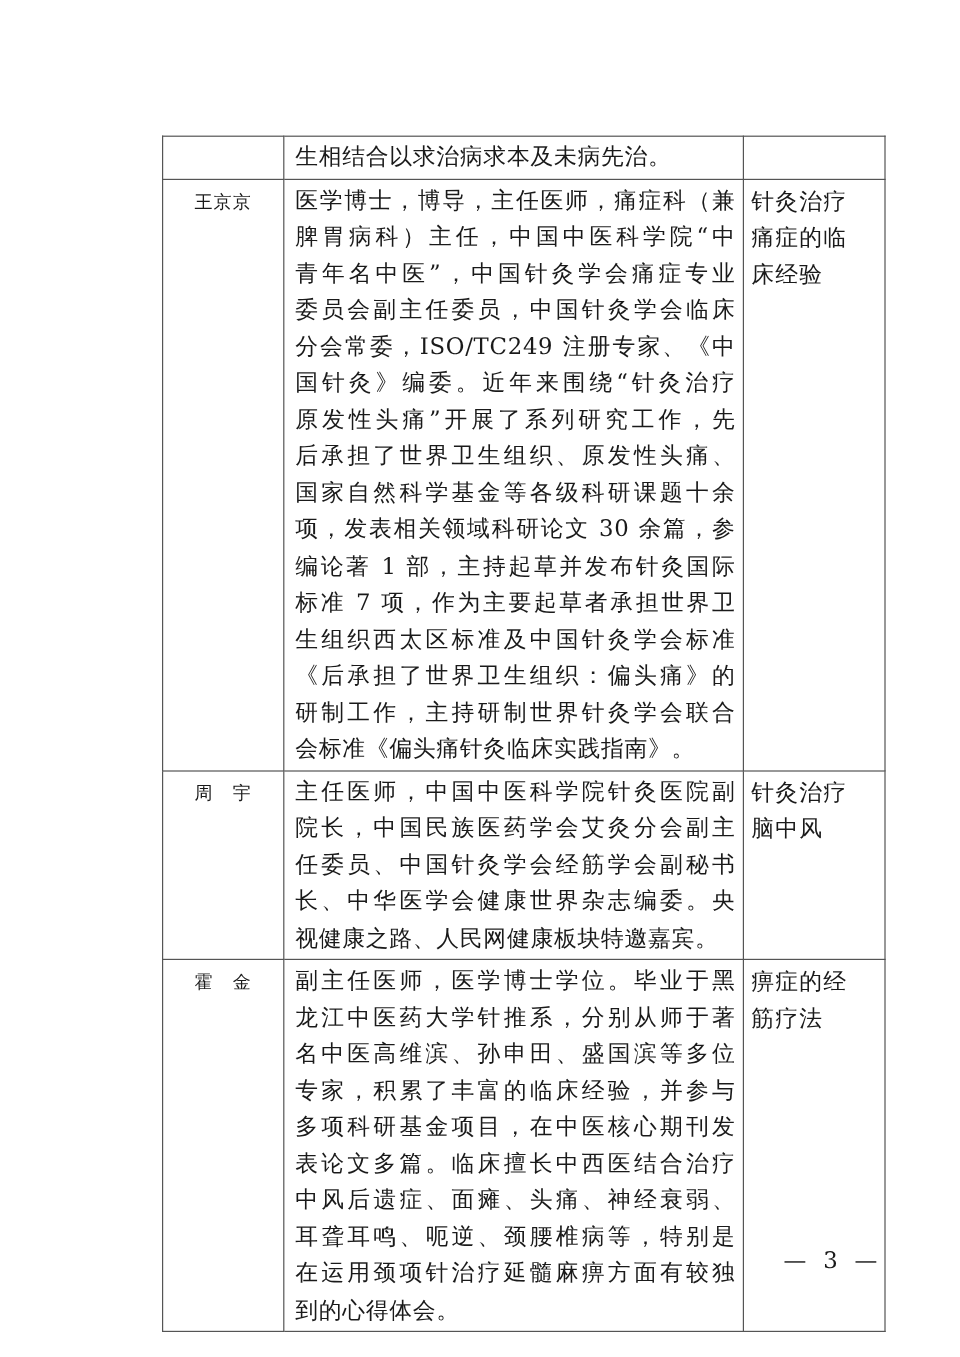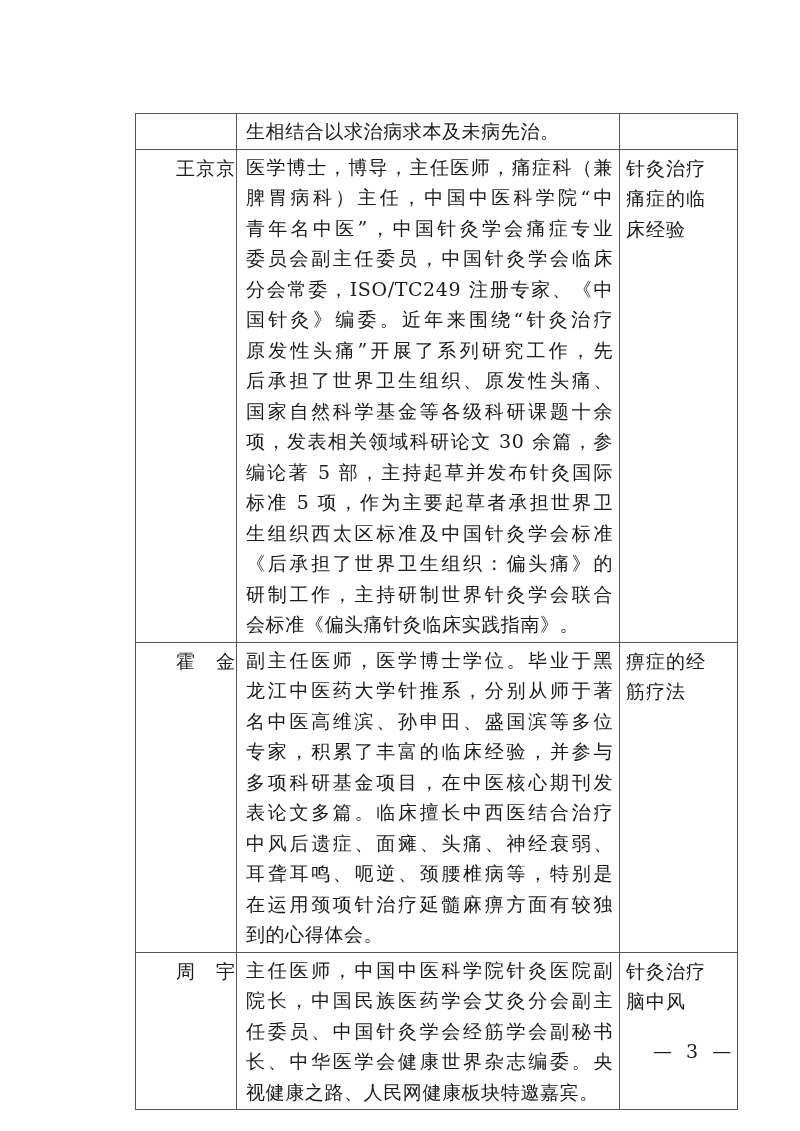--- a/index.html
+++ b/index.html
@@ -5,21 +5,21 @@
   html, body { margin: 0; padding: 0; background: #ffffff; }
   body { width: 800px; height: 1131px; position: relative; overflow: hidden;
          font-family: "DejaVu Serif", "Liberation Serif", serif; color: #1a1a1a; }
   .page { position: absolute; left: 0; top: 0; width: 748px; height: 1131px; margin-left: 36px; }
   table.experts { position: absolute; left: 99px; top: 113px; border-collapse: collapse;
                   table-layout: fixed; width: 602px; }
   table.experts td { border: 1.3px solid #555; vertical-align: top; padding: 0; }
   col.c-name { width: 101px; }
   col.c-bio { width: 383px; }
   col.c-topic { width: 118px; }
-  .name { font-size: 19px; line-height: 30.5px; text-align: right; padding-top: 3px !important; letter-spacing: 1px; }
+  .name { font-size: 15px; line-height: 30.5px; text-align: center; padding-top: 3px !important; letter-spacing: 1px; }
   .bio { font-size: 19px; line-height: 30.5px; padding: 2px 6px 2px 9px !important;
          text-align: justify; text-justify: inter-character; letter-spacing: 0.6px; }
   .topic { font-size: 19px; line-height: 30.5px; padding: 3px 6px 0 6px !important; letter-spacing: 1px; }
   .line { display: block; white-space: nowrap; text-align-last: justify; }
   .line.last { text-align-last: left; }
   .page-number { position: absolute; left: 617px; top: 1040px; font-size: 19px;
                  font-family: "DejaVu Serif", "Liberation Serif", serif; letter-spacing: 4px; }
 </style>
 </head>
 <body>
@@ -45,31 +45,45 @@
             <span class="line">医学博士，博导，主任医师，痛症科（兼</span>
             <span class="line">脾胃病科）主任，中国中医科学院“中</span>
             <span class="line">青年名中医”，中国针灸学会痛症专业</span>
             <span class="line">委员会副主任委员，中国针灸学会临床</span>
             <span class="line">分会常委，ISO/TC249 注册专家、《中</span>
             <span class="line">国针灸》编委。近年来围绕“针灸治疗</span>
             <span class="line">原发性头痛”开展了系列研究工作，先</span>
             <span class="line">后承担了世界卫生组织、原发性头痛、</span>
             <span class="line">国家自然科学基金等各级科研课题十余</span>
             <span class="line">项，发表相关领域科研论文 30 余篇，参</span>
-            <span class="line">编论著 5 部，主持起草并发布针灸国际</span>
-            <span class="line">标准 5 项，作为主要起草者承担世界卫</span>
+            <span class="line">编论著 1 部，主持起草并发布针灸国际</span>
+            <span class="line">标准 7 项，作为主要起草者承担世界卫</span>
             <span class="line">生组织西太区标准及中国针灸学会标准</span>
             <span class="line">《后承担了世界卫生组织：偏头痛》的</span>
             <span class="line">研制工作，主持研制世界针灸学会联合</span>
             <span class="line last">会标准《偏头痛针灸临床实践指南》。</span>
           </td>
     <td class="topic">
             <span style="display: block;">针灸治疗</span>
             <span style="display: block;">痛症的临</span>
             <span style="display: block;">床经验</span>
+          </td>
+  </tr>
+        <tr style="height: 146px;">
+    <td class="name"><span>周　宇</span></td>
+    <td class="bio">
+            <span class="line">主任医师，中国中医科学院针灸医院副</span>
+            <span class="line">院长，中国民族医药学会艾灸分会副主</span>
+            <span class="line">任委员、中国针灸学会经筋学会副秘书</span>
+            <span class="line">长、中华医学会健康世界杂志编委。央</span>
+            <span class="line last">视健康之路、人民网健康板块特邀嘉宾。</span>
+          </td>
+    <td class="topic">
+            <span style="display: block;">针灸治疗</span>
+            <span style="display: block;">脑中风</span>
           </td>
   </tr>
         <tr style="height: 273px;">
     <td class="name"><span>霍　金</span></td>
     <td class="bio">
             <span class="line">副主任医师，医学博士学位。毕业于黑</span>
             <span class="line">龙江中医药大学针推系，分别从师于著</span>
             <span class="line">名中医高维滨、孙申田、盛国滨等多位</span>
             <span class="line">专家，积累了丰富的临床经验，并参与</span>
             <span class="line">多项科研基金项目，在中医核心期刊发</span>
@@ -77,31 +91,17 @@
             <span class="line">中风后遗症、面瘫、头痛、神经衰弱、</span>
             <span class="line">耳聋耳鸣、呃逆、颈腰椎病等，特别是</span>
             <span class="line">在运用颈项针治疗延髓麻痹方面有较独</span>
             <span class="line last">到的心得体会。</span>
           </td>
     <td class="topic">
             <span style="display: block;">痹症的经</span>
             <span style="display: block;">筋疗法</span>
           </td>
   </tr>
-        <tr style="height: 146px;">
-    <td class="name"><span>周　宇</span></td>
-    <td class="bio">
-            <span class="line">主任医师，中国中医科学院针灸医院副</span>
-            <span class="line">院长，中国民族医药学会艾灸分会副主</span>
-            <span class="line">任委员、中国针灸学会经筋学会副秘书</span>
-            <span class="line">长、中华医学会健康世界杂志编委。央</span>
-            <span class="line last">视健康之路、人民网健康板块特邀嘉宾。</span>
-          </td>
-    <td class="topic">
-            <span style="display: block;">针灸治疗</span>
-            <span style="display: block;">脑中风</span>
-          </td>
-  </tr>
       </tbody>
   </table>
 
   <div class="page-number">— 3 —</div>
 </div>
 
 </body></html>

